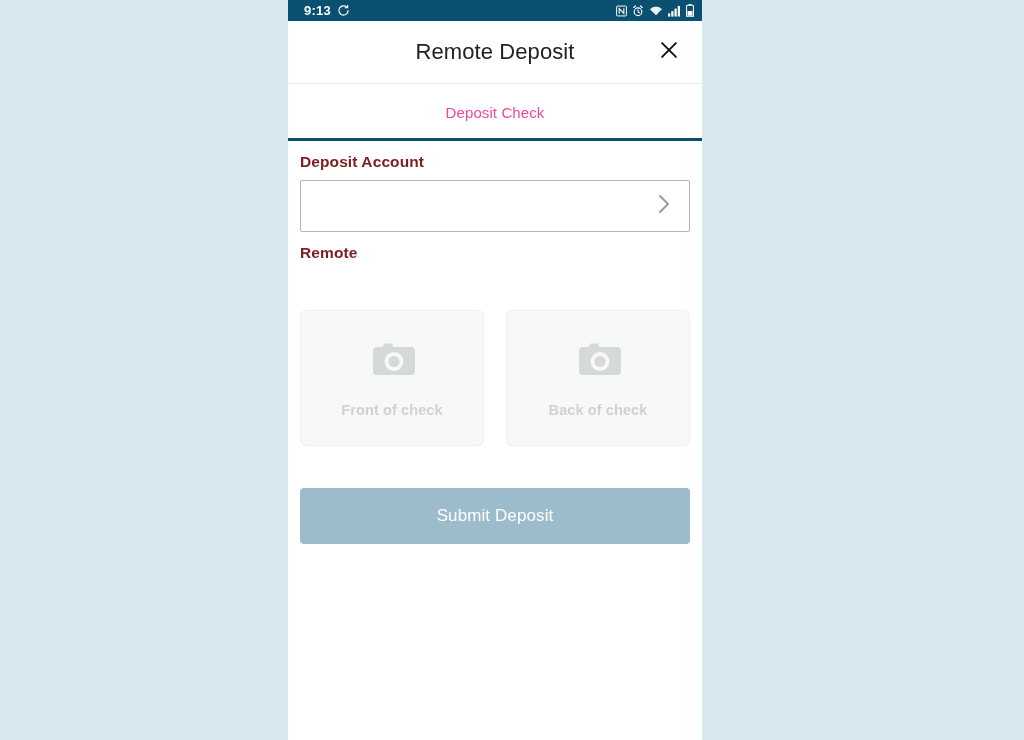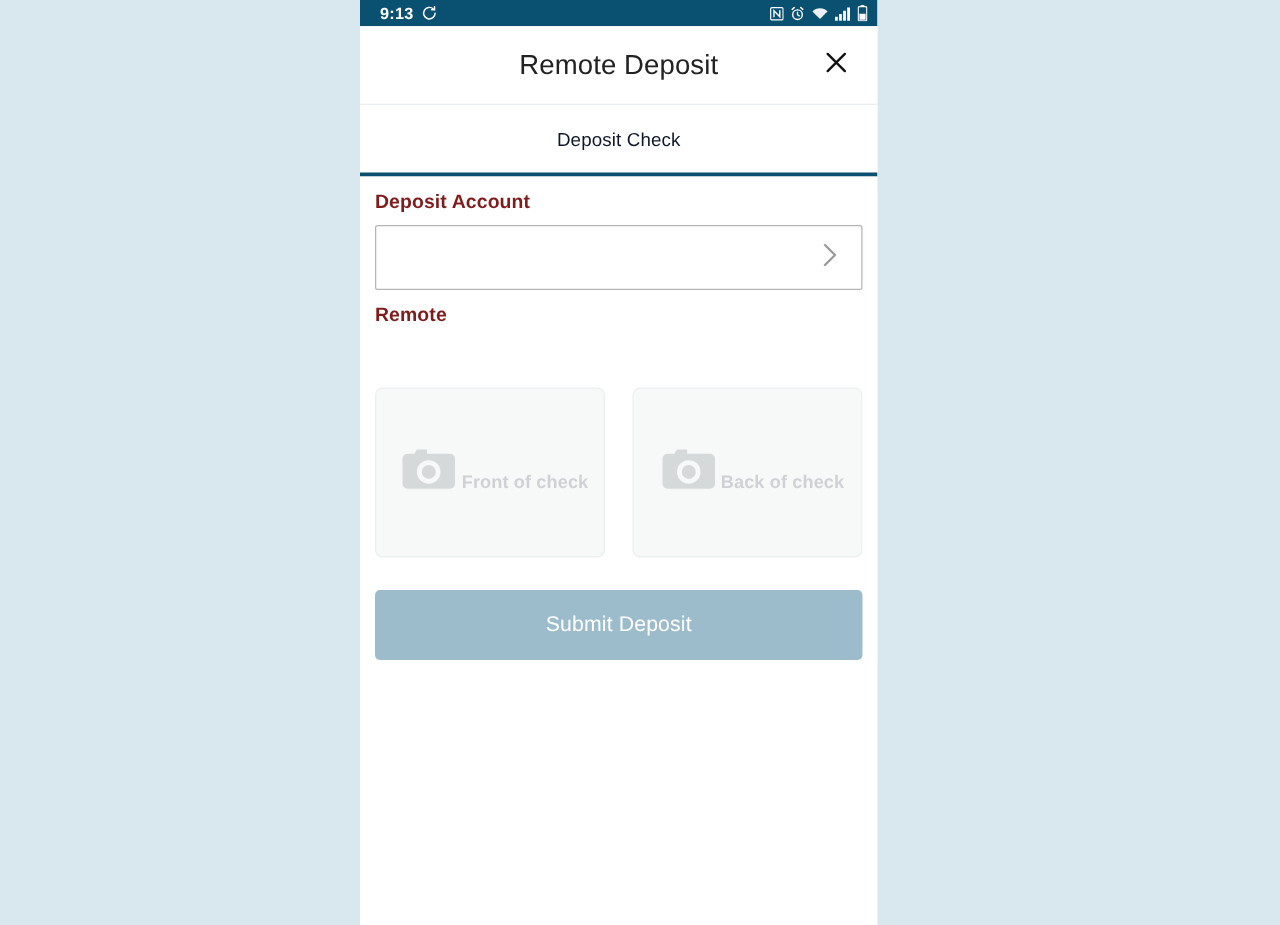--- a/index.html
+++ b/index.html
@@ -90,21 +90,21 @@
     height: 57px;
     border-bottom: 1px solid #e3e9ed;
     background: #fff;
   }
   .tab {
     flex: 1;
     display: flex;
     align-items: center;
     justify-content: center;
     font-size: 15px;
-    color: #0f172a;
+    color: #ec4899;
     cursor: pointer;
     position: relative;
     letter-spacing: .1px;
   }
   .tab.active::after {
     content: "";
     position: absolute;
     left: 0;
     right: 0;
     bottom: -1px;
@@ -170,36 +170,36 @@
     gap: 22px;
     margin-top: 48px;
   }
   .capture-card {
     flex: 1;
     height: 136px;
     background: #f7f8f8;
     border: 1px solid #eceeef;
     border-radius: 6px;
     display: flex;
-    flex-direction: row;
+    flex-direction: column;
     align-items: center;
     justify-content: center;
     cursor: pointer;
   }
   .capture-label {
     margin-top: 16px;
     font-size: 14.5px;
     font-weight: 600;
     color: #cfd2d4;
     letter-spacing: .1px;
   }
 
   
   .submit-btn {
-    margin-top: 26px;
+    margin-top: 42px;
     height: 56px;
     background: #9cbccc;
     border: none;
     border-radius: 4px;
     width: 100%;
     color: #ffffff;
     font-size: 17px;
     font-family: "Liberation Sans", sans-serif;
     letter-spacing: .1px;
     cursor: default;

